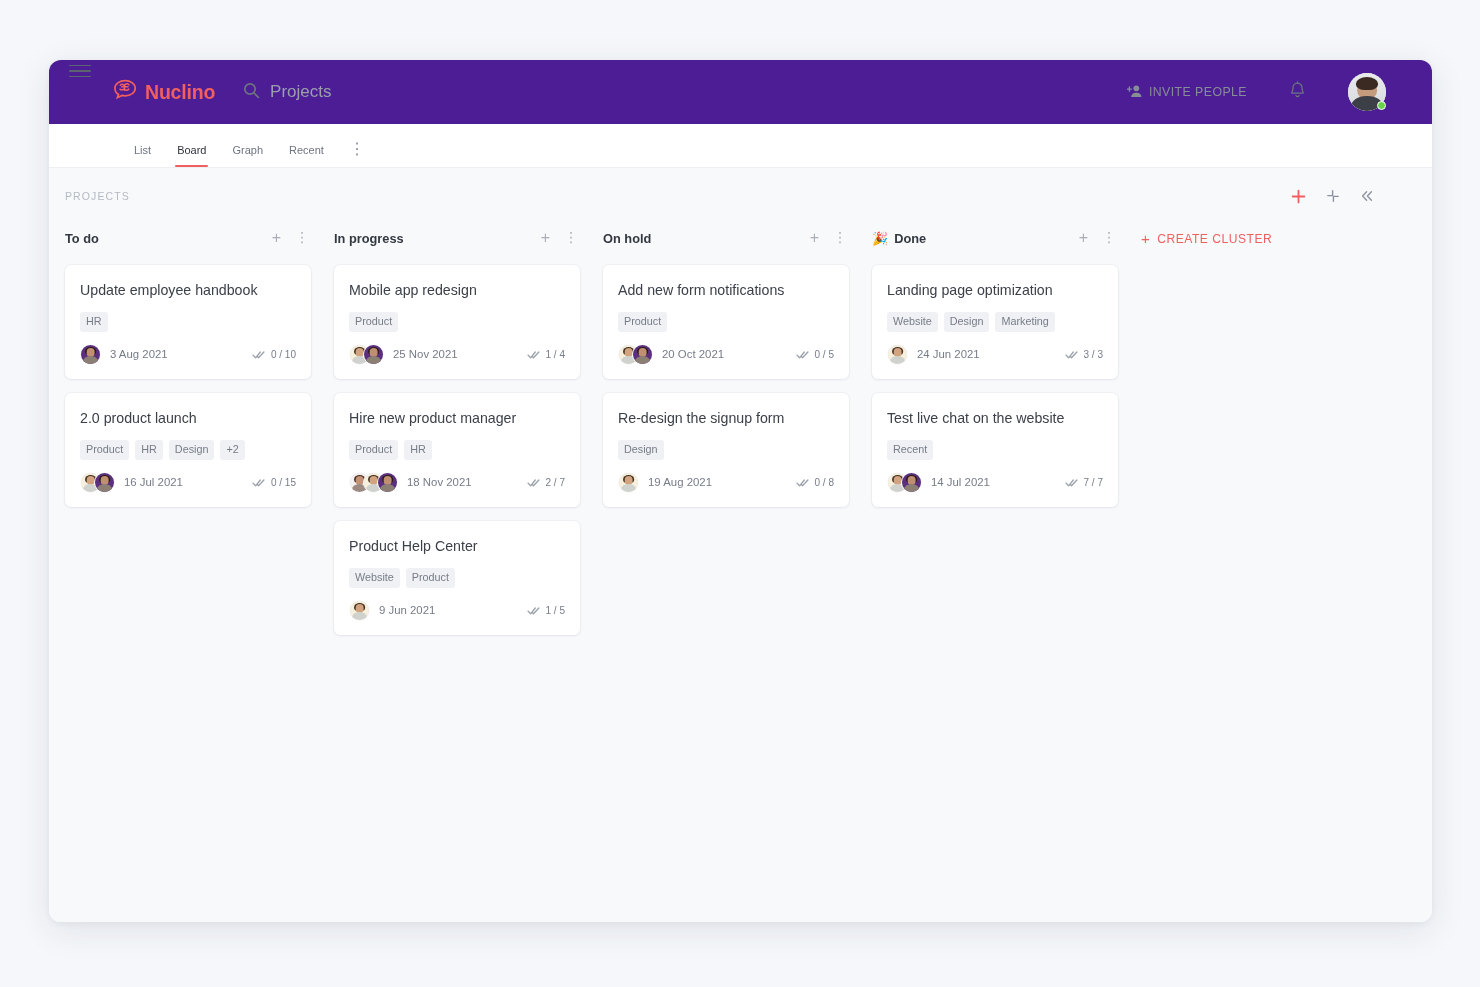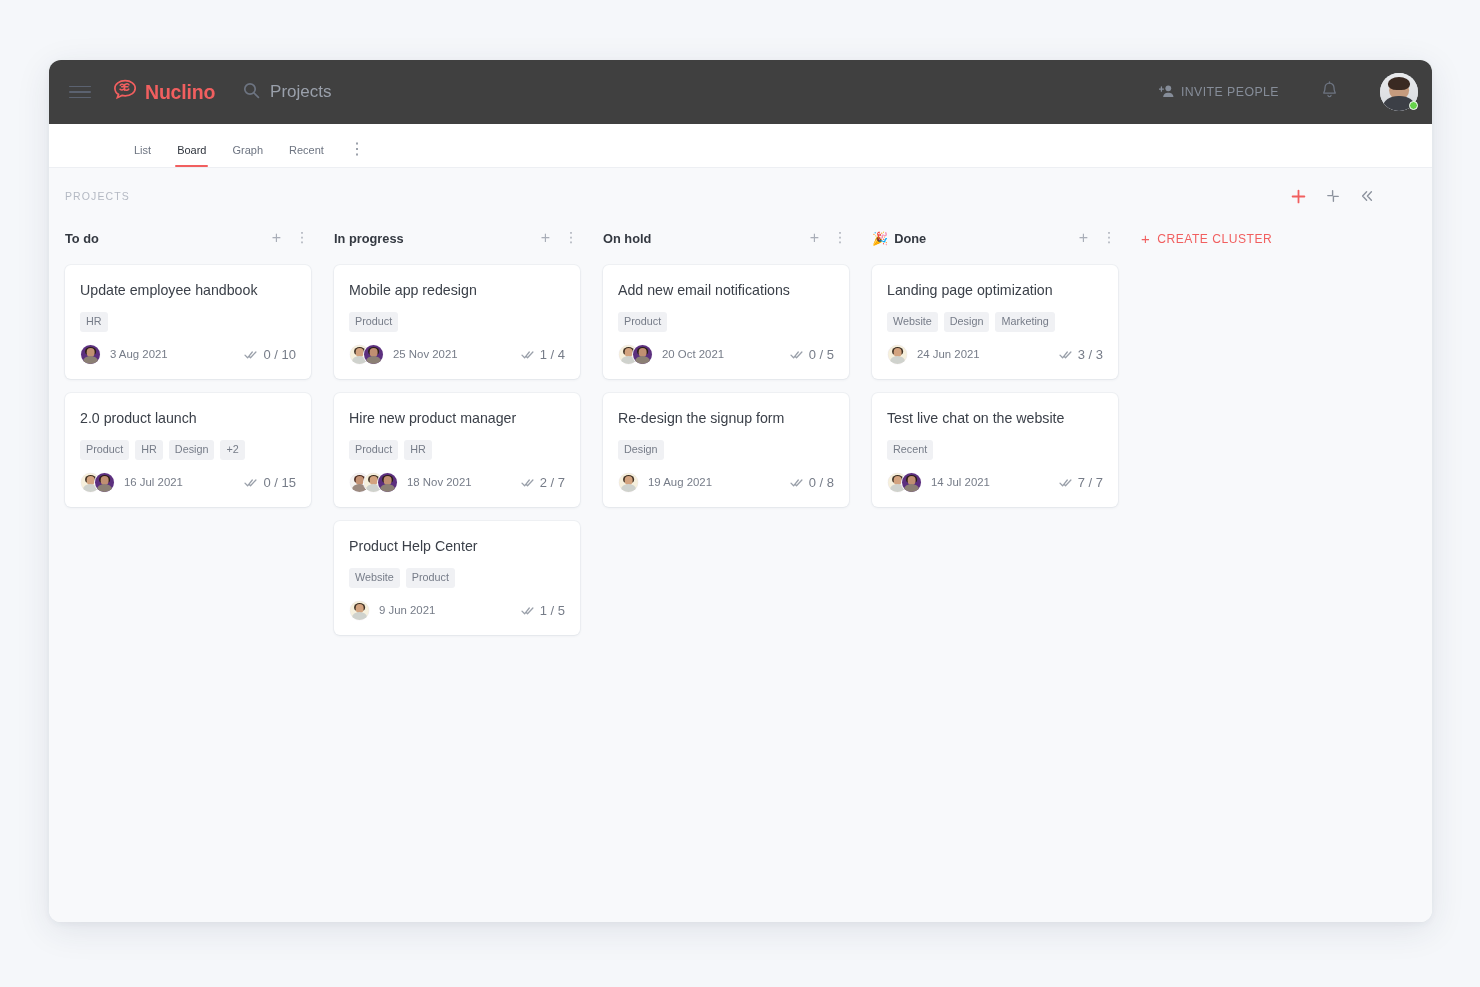--- a/index.html
+++ b/index.html
@@ -23,24 +23,23 @@
     box-shadow: 0 8px 34px rgba(40,50,80,0.10), 0 2px 6px rgba(40,50,80,0.05);
     overflow: hidden;
     display: flex;
     flex-direction: column;
   }
 
   
   .topbar {
     height: 64px;
     flex: 0 0 64px;
-    background: #404040;
-    display: flex;
-    align-items: center;
-    padding: 0 14px 0 20px;
+    background: #4c1d95;
+    display: flex;
+    padding: 0 46px 0 20px;
   }
   .hamburger {
     width: 22px; height: 22px;
     display: flex; flex-direction: column; justify-content: center; gap: 4px;
     cursor: pointer;
     margin-right: 21px;
   }
   .hamburger span { display:block; height: 1.6px; background: #5b6270; border-radius: 2px; }
 
   .brand { display: flex; align-items: center; gap: 7px; cursor: pointer; }
@@ -218,21 +217,21 @@
     font-size: 11.4px;
     color: #767c88;
     margin-left: 9px;
     white-space: nowrap;
   }
   .card-count {
     margin-left: auto;
     display: flex;
     align-items: center;
     gap: 6px;
-    font-size: 13px;
+    font-size: 10px;
     color: #767c88;
     white-space: nowrap;
   }
 
   .create-cluster {
     display: flex;
     align-items: center;
     gap: 7px;
     color: #f15f5f;
     font-size: 12.1px;
@@ -569,21 +568,21 @@
           <div class="col-head">
             <div class="col-title">
               <span>On hold</span>
             </div>
             <div class="col-actions">
               <span class="col-plus">+</span>
               <span class="col-dots">⋮</span>
             </div>
           </div>
           <div class="card">
-            <div class="card-title">Add new email notifications</div>
+            <div class="card-title">Add new form notifications</div>
             <div class="tags">
               <span class="tag">Product</span>
             </div>
             <div class="card-foot">
               <div class="avatars">
                 <div class="avatar-sm">
                   <div class="face">
                     <div class="bg" style="background:#f6f0dd"></div>
                     <div class="hair" style="background:#3e2f22"></div>
                     <div class="head" style="background:#d3a37f"></div>

